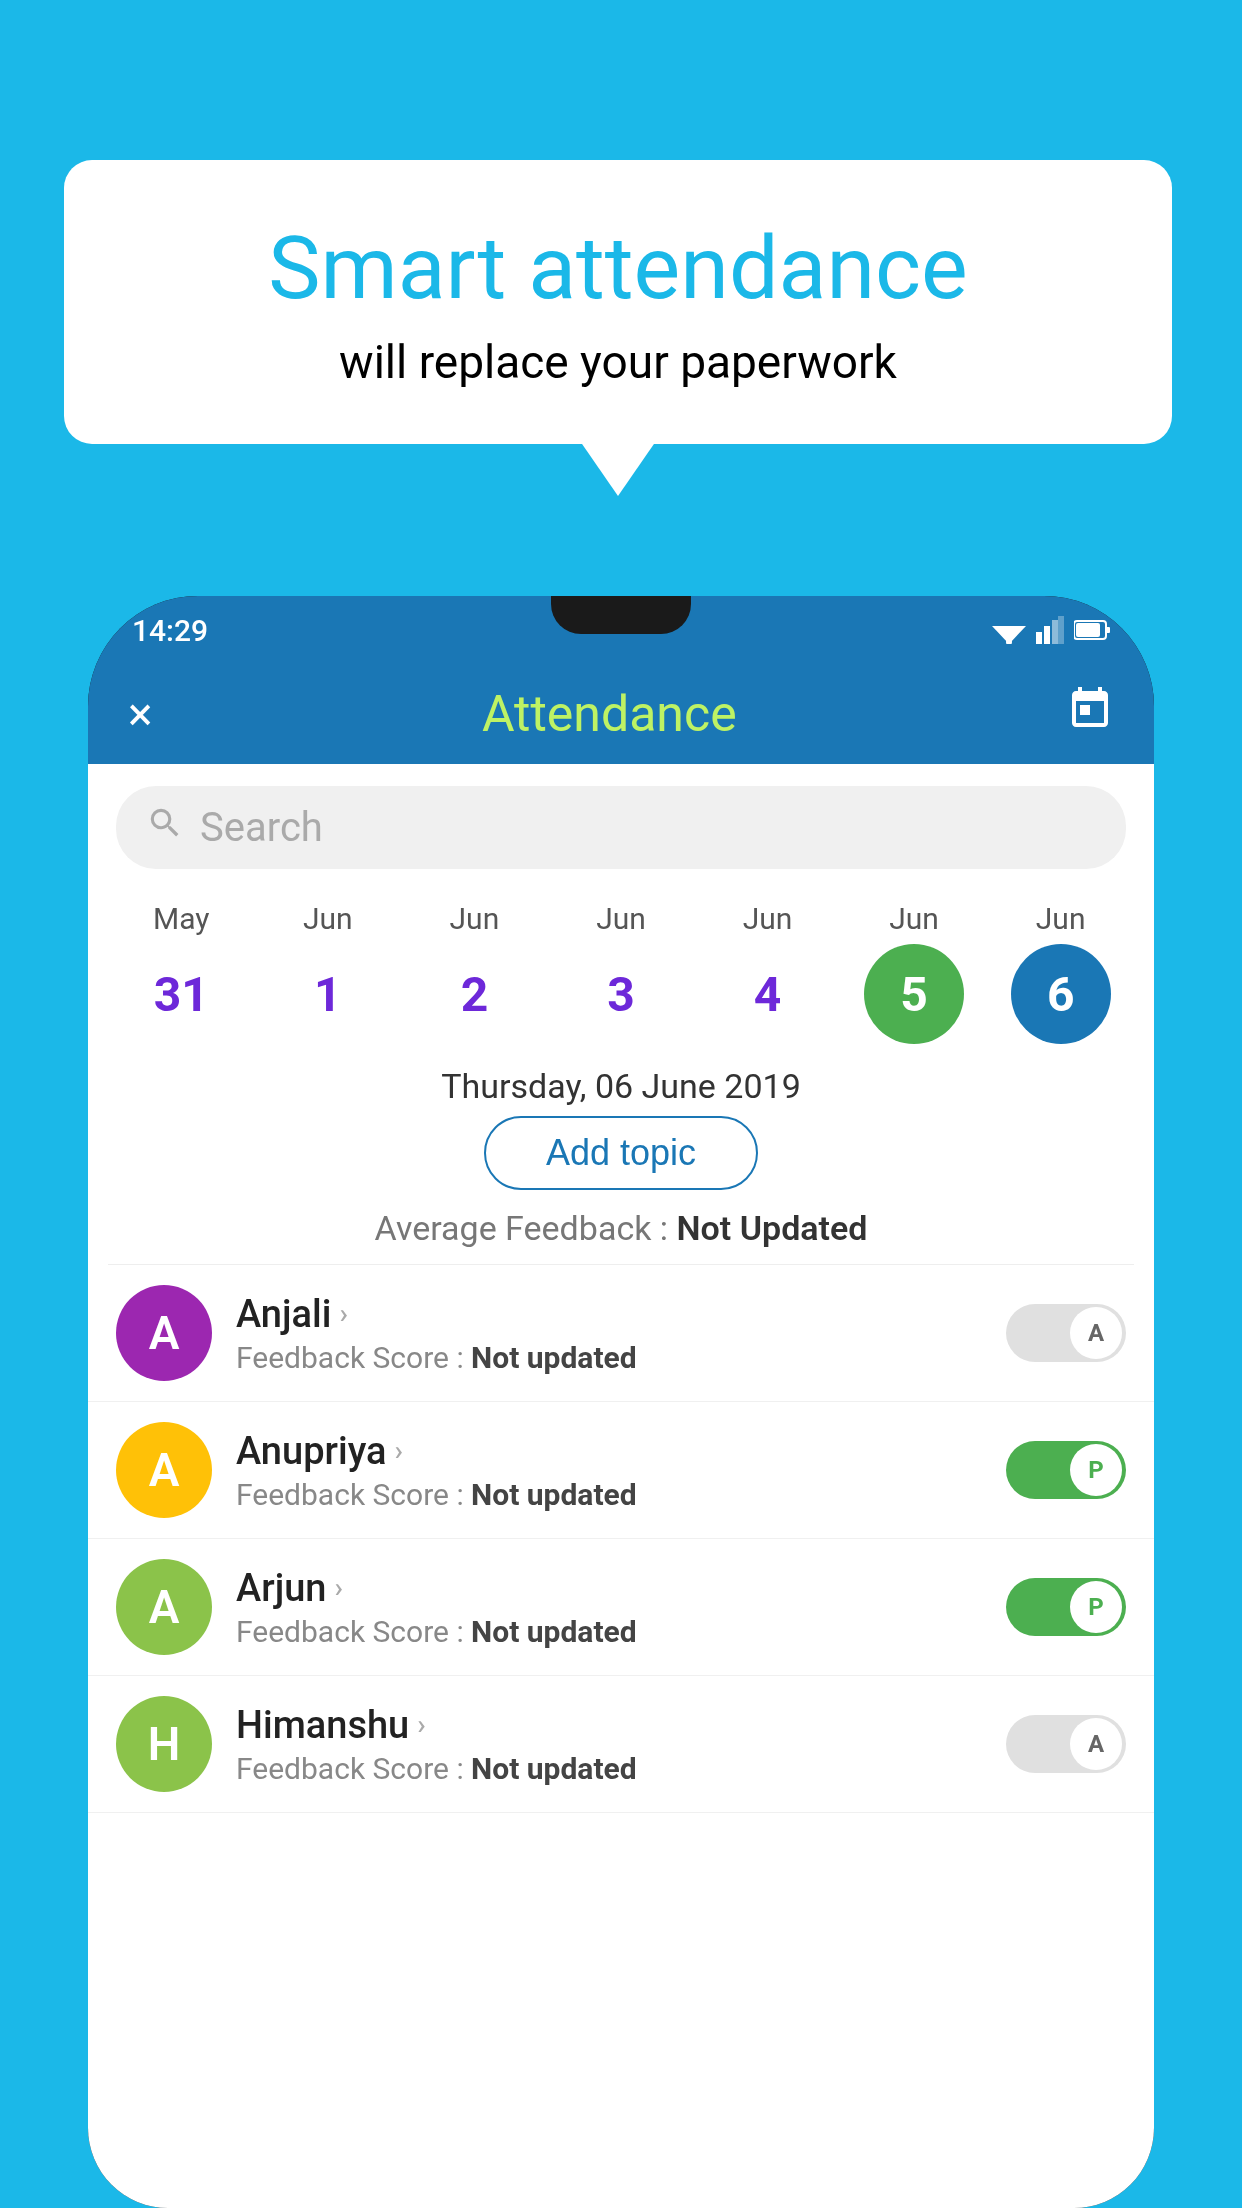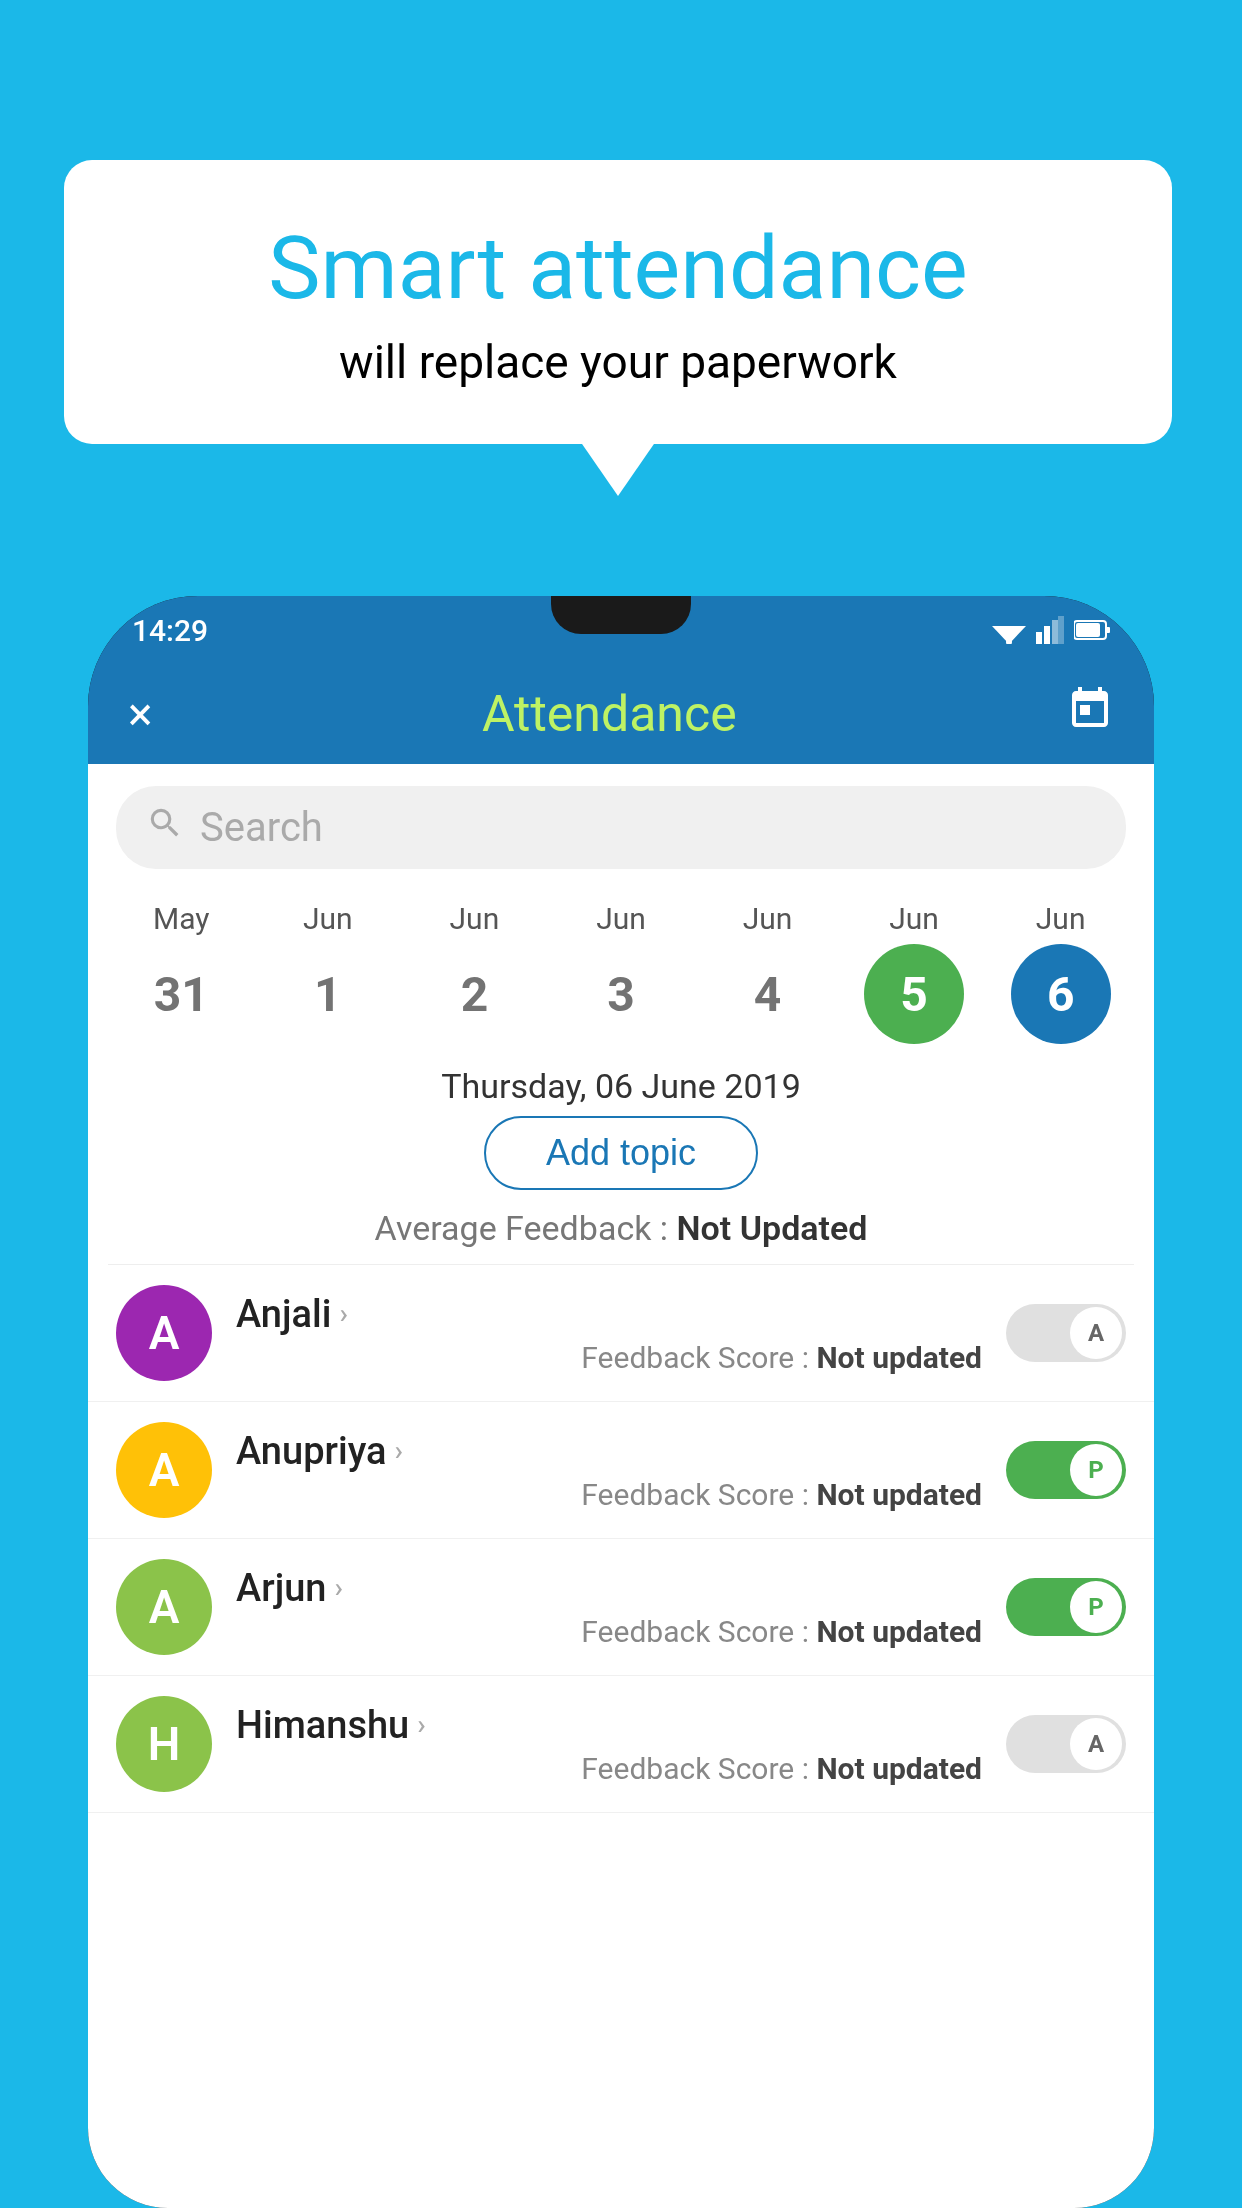--- a/index.html
+++ b/index.html
@@ -163,21 +163,21 @@
     }
     .cal-date {
       width: 100px;
       height: 100px;
       border-radius: 50%;
       display: flex;
       align-items: center;
       justify-content: center;
       font-size: 48px;
       font-weight: 700;
-      color: #737373;
+      color: #6d28d9;
     }
     .cal-date.today {
       background: #4caf50;
       color: #fff;
     }
     .cal-date.selected {
       background: #1a77b5;
       color: #fff;
     }
 
@@ -238,21 +238,20 @@
       display: flex;
       align-items: center;
       justify-content: center;
       font-size: 46px;
       color: #fff;
       font-weight: 600;
       flex-shrink: 0;
     }
     .student-info {
       flex: 1;
-      text-align: right;
     }
     .student-name {
       font-size: 38px;
       color: #222;
       font-weight: 500;
       display: flex;
       align-items: center;
       gap: 8px;
     }
     .chevron {

